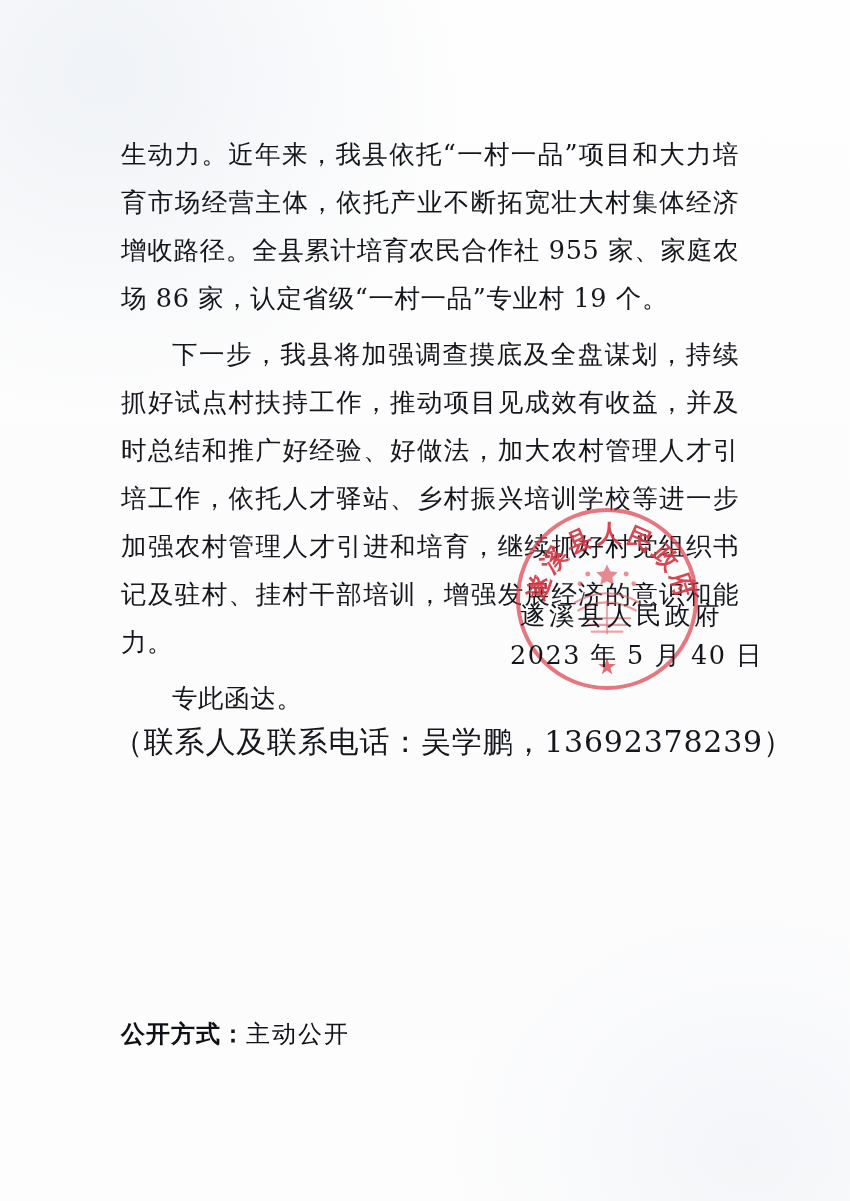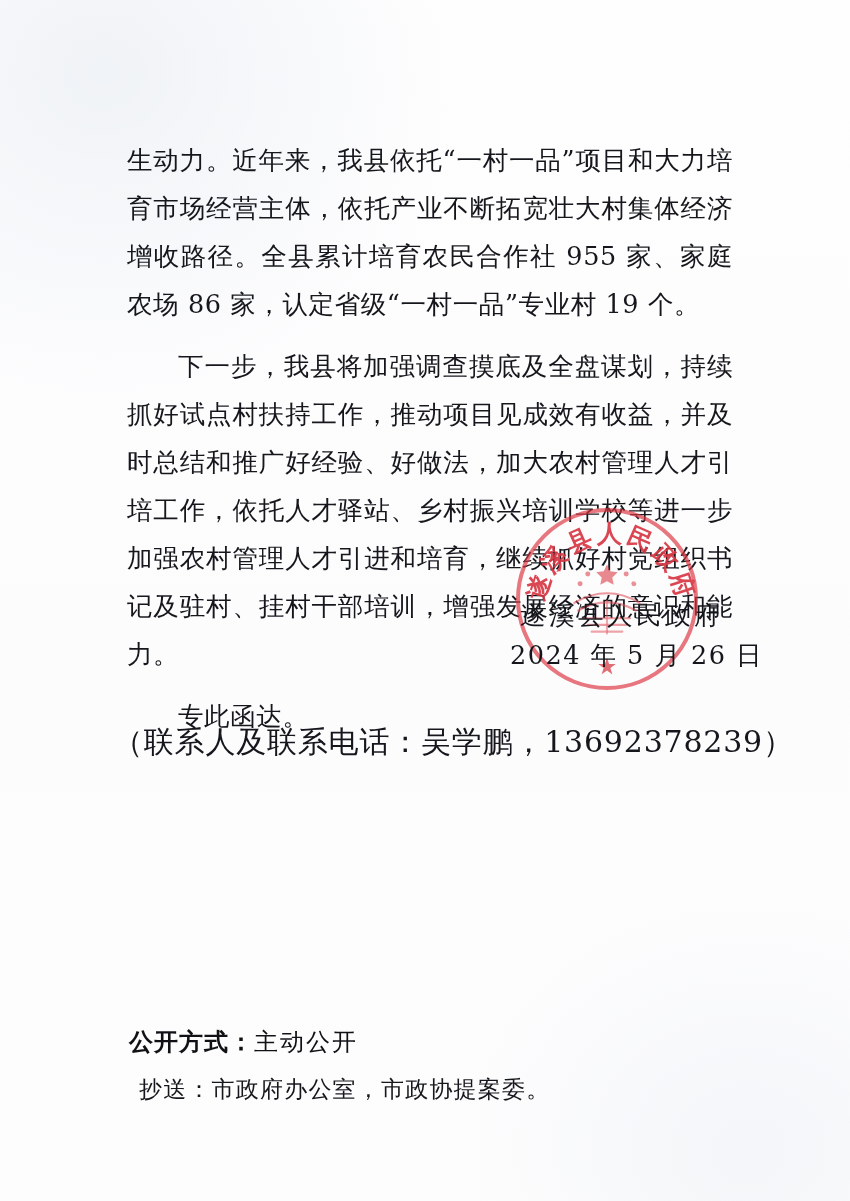--- a/index.html
+++ b/index.html
@@ -43,21 +43,21 @@
   }
 
   .para {
     font-family: "DejaVu Serif", "Liberation Serif", serif;
     font-size: 25.5px;
     line-height: 48px;
     letter-spacing: 0.6px;
     text-align: justify;
     text-justify: inter-character;
     color: #15171c;
-    margin: 14px;
+    margin: 8px;
   }
   .para + .para {
     margin-top: 0;
   }
   .indent2 {
     text-indent: 2em;
   }
 
   
   .sign-area {
@@ -168,21 +168,21 @@
     position: absolute;
     left: 113px;
     top: 1010px;
     width: 640px;
   }
   .disclosure {
     font-size: 24px;
     letter-spacing: 0.8px;
     white-space: nowrap;
     color: #0f1115;
-    margin: 16px;
+    margin: 8px;
   }
   .disclosure .label {
     font-family: "DejaVu Sans", "Liberation Sans", sans-serif;
     font-weight: 700;
     letter-spacing: 1px;
   }
   .disclosure .value {
     font-family: "DejaVu Serif", "Liberation Serif", serif;
     font-weight: 400;
     letter-spacing: 2px;
@@ -234,23 +234,22 @@
           <path d="M30 79 h40" opacity="0.7"></path>
           <path d="M34 86 h32" opacity="0.65"></path>
           <path d="M50 54 v34" opacity="0.6"></path>
         </g>
       </svg>
 
       <span class="seal-bottom-star">★</span>
     </div>
 
     <div class="sign-name">遂溪县人民政府</div>
-    <div class="sign-date">2024 年 5 月 26 日</div>
+    <div class="sign-date">2023 年 5 月 40 日</div>
   </div>
 
   <div class="contact-line">（联系人及联系电话：吴学鹏，13692378239）</div>
 
   <div class="footer">
     <p class="disclosure"><span class="label">公开方式：</span><span class="value">主动公开</span></p>
-    <p class="cc-line">抄送：市政府办公室，市政协提案委。</p>
   </div>
 
 </div>
 
 </body></html>

